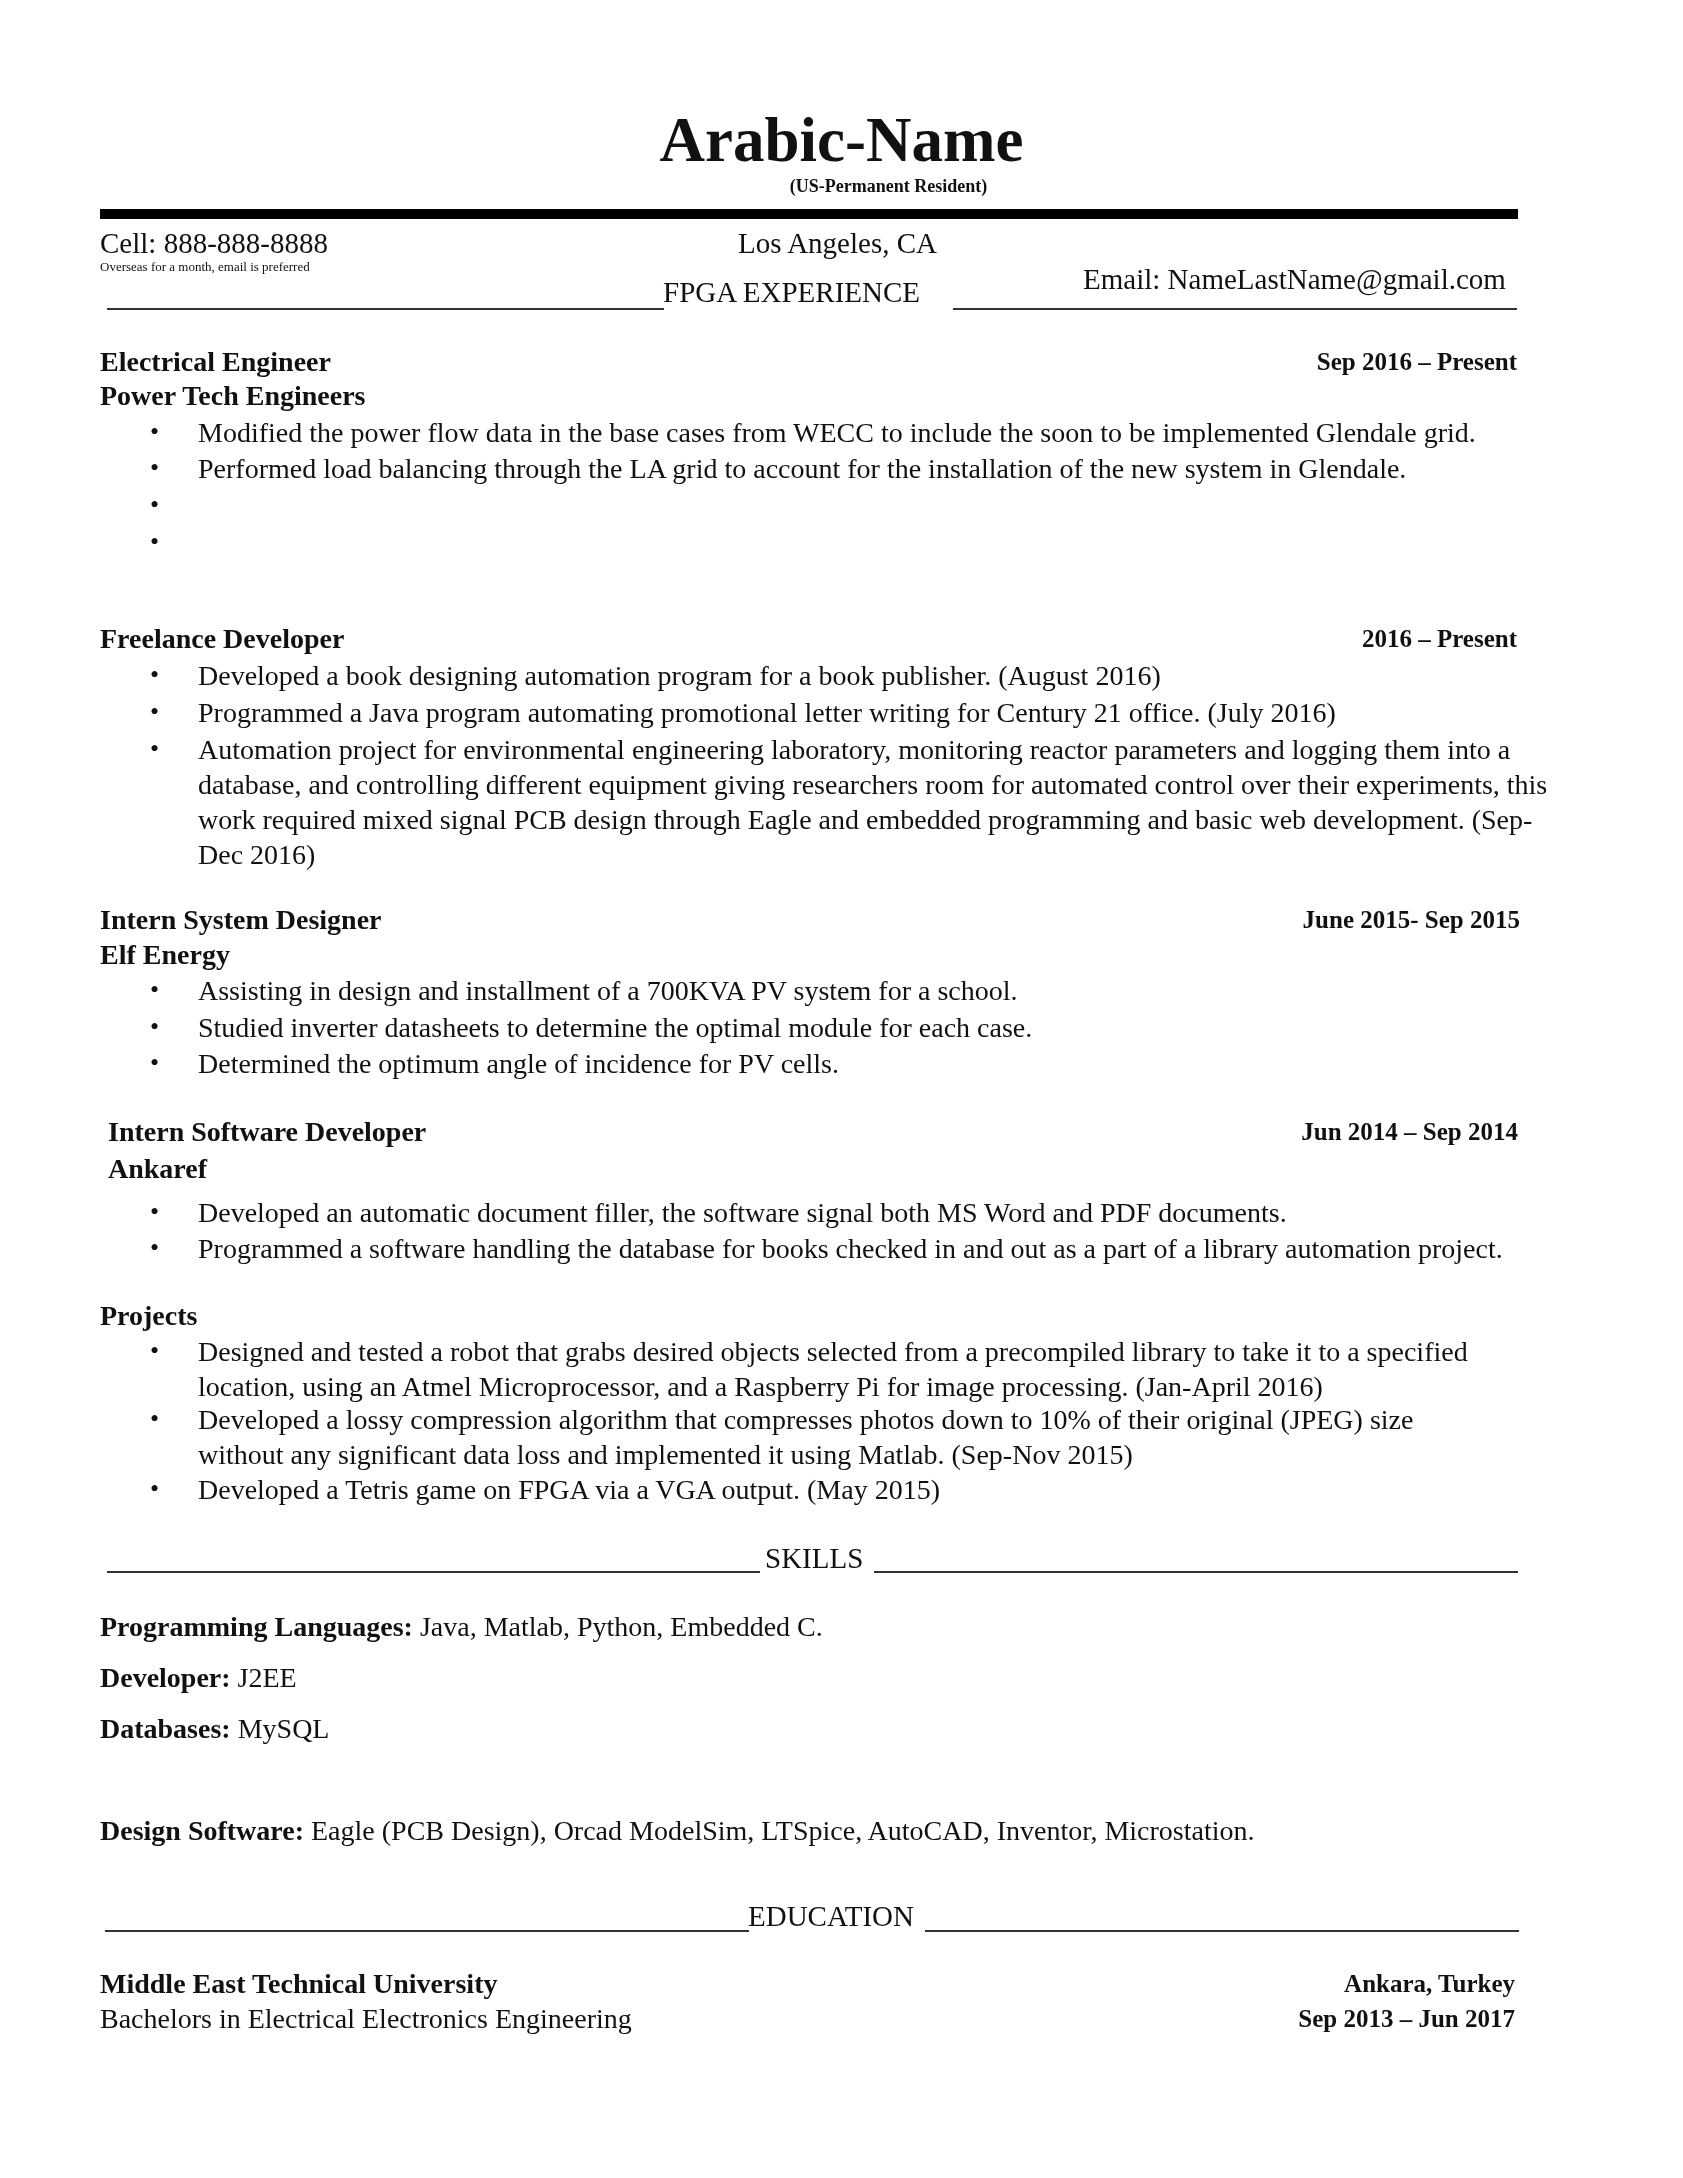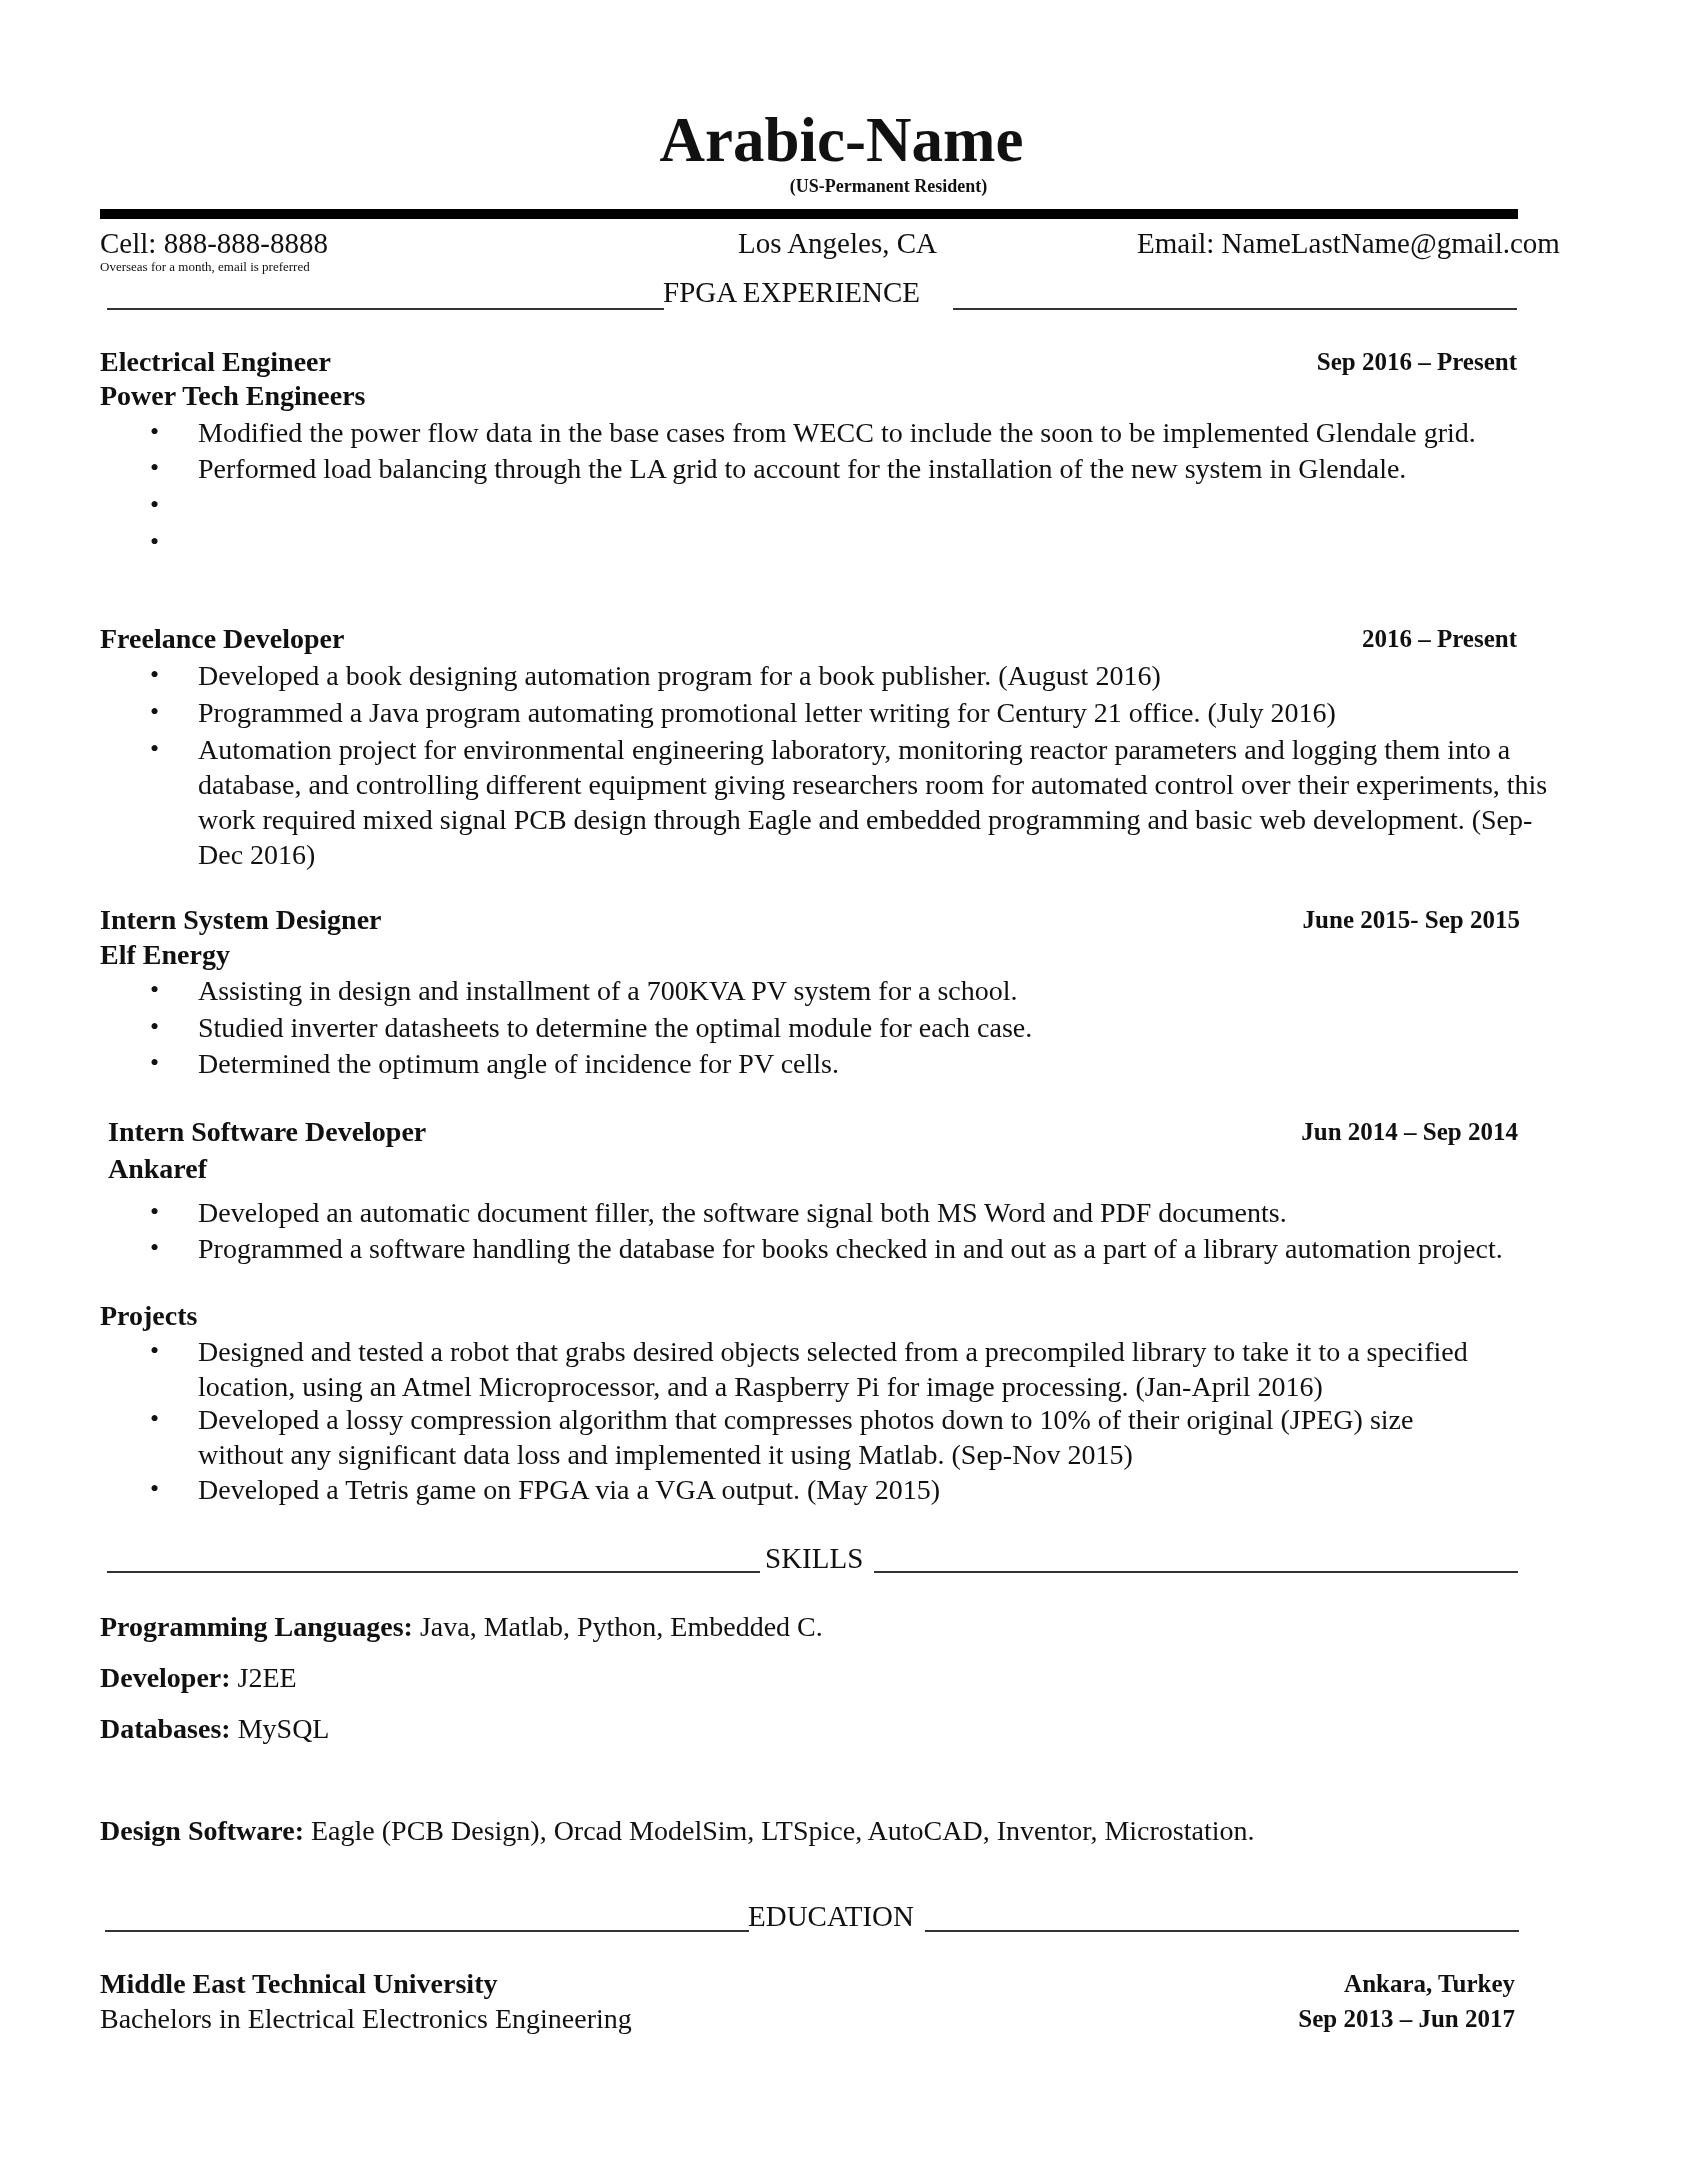--- a/index.html
+++ b/index.html
@@ -10,21 +10,21 @@
     .abs { position: absolute; white-space: nowrap; }
     .page { position: absolute; left: 0; top: 0; width: 1683px; height: 2178px; }
 
     
     .name { left: 0; width: 1683px; text-align: center; top: 99px; font-size: 63px; font-weight: bold; line-height: 83px; letter-spacing: 0px; }
     .status { left: 0; width: 1683px; text-align: center; top: 175px; font-size: 18px; font-weight: bold; line-height: 22px; padding-left: 47px; }
     .rule-thick { left: 100px; width: 1418px; top: 209px; height: 10px; background: #000; }
     .contact { top: 226px; font-size: 29px; line-height: 34px; }
     .cell { left: 100px; }
     .loc { left: 738px; }
-    .email { left: 1137px; }
+    .email { left: 1083px; margin-top: 36px; }
     .overseas { left: 100px; top: 259px; font-size: 13px; line-height: 15px; }
 
     
     .sec { font-size: 29px; line-height: 34px; }
     .sec-line { height: 2px; background: #333; }
 
     
     .b { font-weight: bold; font-size: 28px; line-height: 34px; }
     .date { font-weight: bold; font-size: 25px; line-height: 34px; text-align: right; }
 

